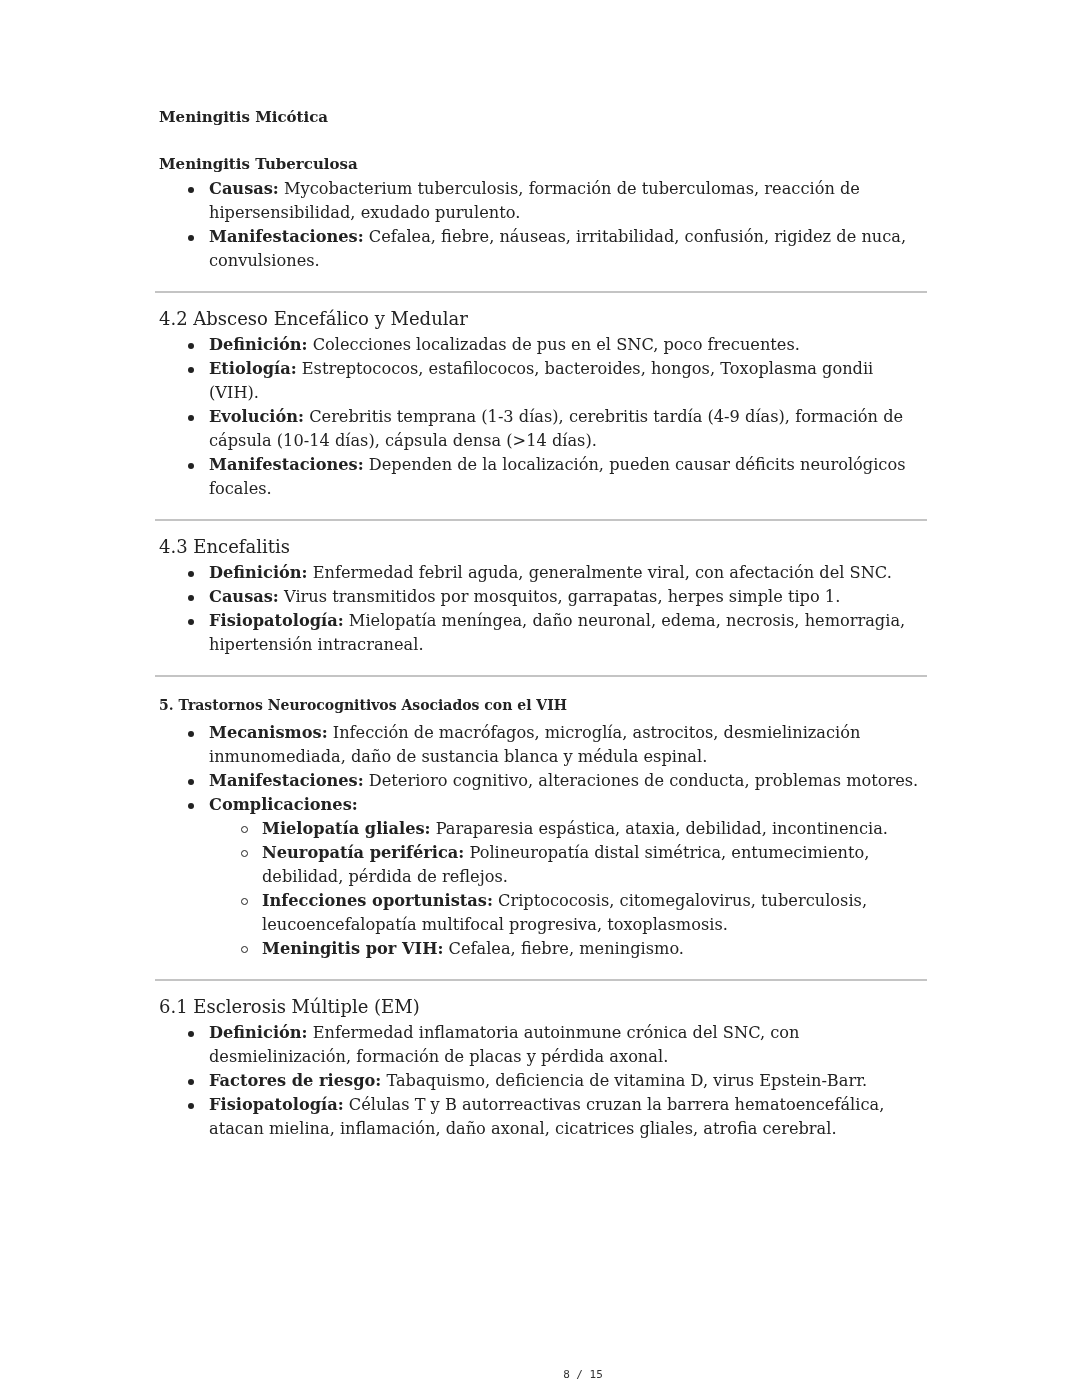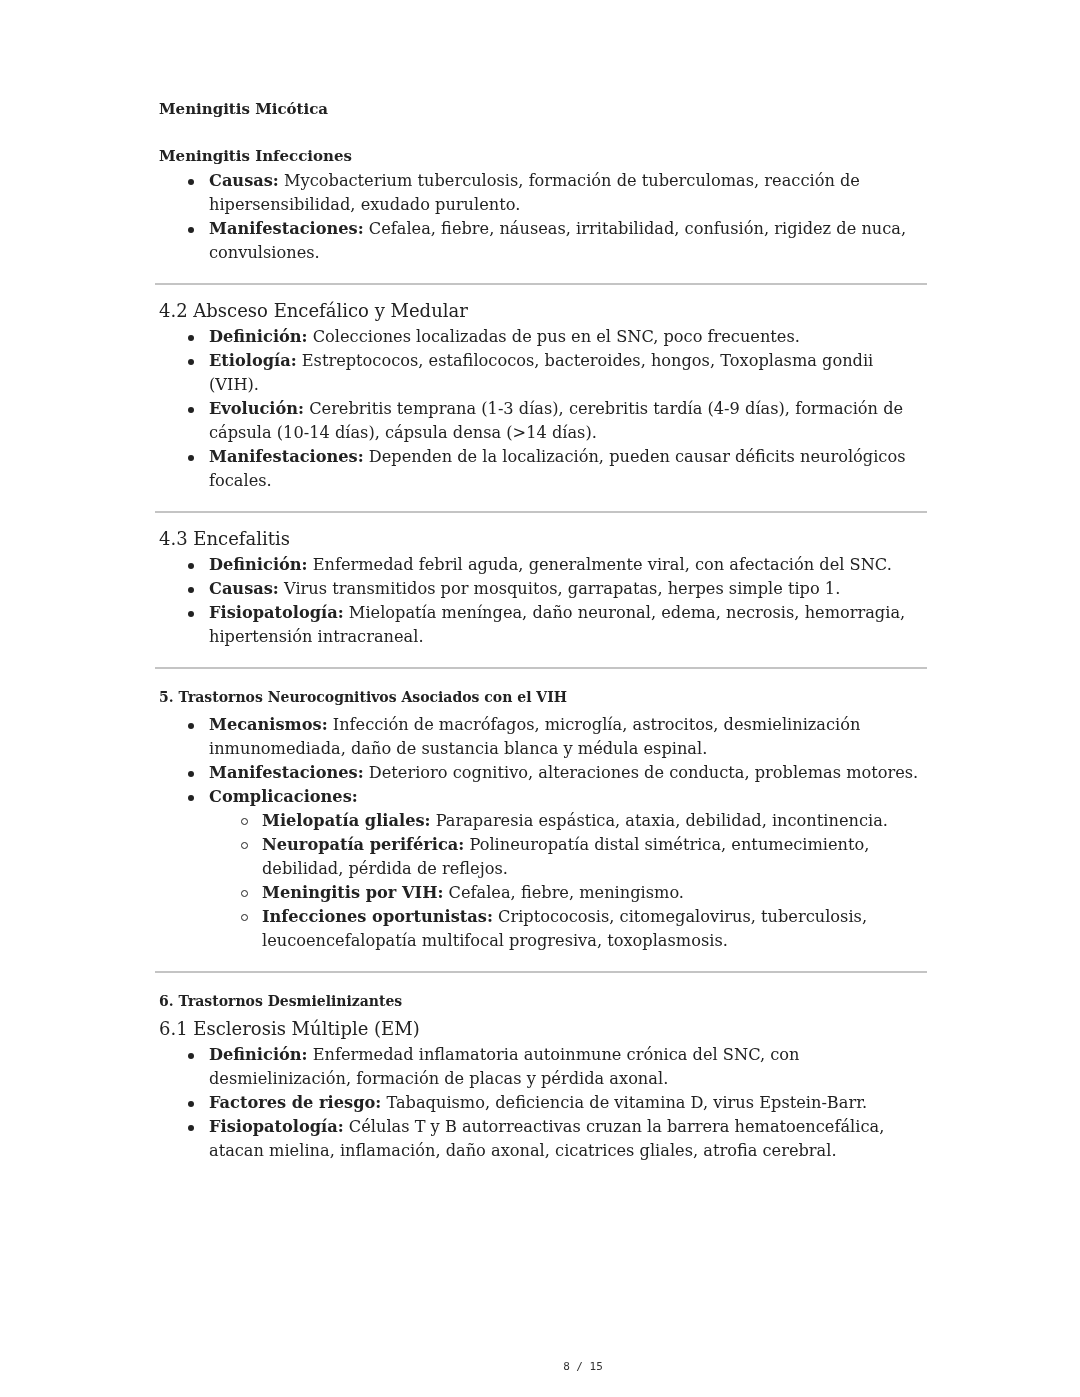--- a/index.html
+++ b/index.html
@@ -1,18 +1,18 @@
 <!DOCTYPE html>
 <html><head>
 <meta charset="utf-8">
 <style>
   html, body { margin:0; padding:0; background:#ffffff; }
   body { width:1080px; height:1397px; position:relative; overflow:hidden;
          font-family:"DejaVu Serif", serif; color:#222; }
-  .page { position:absolute; left:0; top:4px; width:1080px; height:1256px; }
+  .page { position:absolute; left:0; top:12px; width:1080px; height:1256px; }
   .content { position:absolute; left:159px; top:95px; width:764px; }
   .h4 { font-weight:bold; font-size:15px; line-height:20px; margin:0 0 3px 0; color:#222; }
   .h3 { font-weight:normal; font-size:18px; line-height:24px; margin:0 0 2px 0; color:#222; }
   .h2 { font-weight:bold; font-size:14px; line-height:28px; margin:0 0 2px 0; color:#222; }
   ul { margin:0; padding:0; list-style:none; }
   li.item { position:relative; padding-left:50px; font-size:16.2px; line-height:24px; color:#222; }
   li.item::before { content:""; position:absolute; left:29px; top:10px; width:6px; height:6px;
                     border-radius:50%; background:#222; }
   li.sub { position:relative; padding-left:103px; font-size:16.2px; line-height:24px; color:#222; }
   li.sub::before { content:""; position:absolute; left:82px; top:9px; width:5px; height:5px;
@@ -25,21 +25,21 @@
 </style>
 </head>
 <body>
 
 <div class="page">
   <div class="content">
 
     <div class="h4">Meningitis Micótica</div>
     <div class="gap"></div>
 
-    <div class="h4">Meningitis Infecciones</div>
+    <div class="h4">Meningitis Tuberculosa</div>
     <ul>
       <li class="item"><b>Causas:</b><span> Mycobacterium tuberculosis, formación de tuberculomas, reacción de hipersensibilidad, exudado purulento.</span></li>
       <li class="item"><b>Manifestaciones:</b><span> Cefalea, fiebre, náuseas, irritabilidad, confusión, rigidez de nuca, convulsiones.</span></li>
     </ul>
 
     <hr class="rule">
 
     <div class="h3">4.2 Absceso Encefálico y Medular</div>
     <ul>
       <li class="item"><b>Definición:</b><span> Colecciones localizadas de pus en el SNC, poco frecuentes.</span></li>
@@ -59,27 +59,26 @@
 
     <hr class="rule">
 
     <div class="h2">5. Trastornos Neurocognitivos Asociados con el VIH</div>
     <ul>
       <li class="item"><b>Mecanismos:</b><span> Infección de macrófagos, microglía, astrocitos, desmielinización inmunomediada, daño de sustancia blanca y médula espinal.</span></li>
       <li class="item"><b>Manifestaciones:</b><span> Deterioro cognitivo, alteraciones de conducta, problemas motores.</span></li>
       <li class="item"><b>Complicaciones:</b></li>
       <li class="sub"><b>Mielopatía gliales:</b><span> Paraparesia espástica, ataxia, debilidad, incontinencia.</span></li>
       <li class="sub"><b>Neuropatía periférica:</b><span> Polineuropatía distal simétrica, entumecimiento, debilidad, pérdida de reflejos.</span></li>
+      <li class="sub"><b>Infecciones oportunistas:</b><span> Criptococosis, citomegalovirus, tuberculosis, leucoencefalopatía multifocal progresiva, toxoplasmosis.</span></li>
       <li class="sub"><b>Meningitis por VIH:</b><span> Cefalea, fiebre, meningismo.</span></li>
-      <li class="sub"><b>Infecciones oportunistas:</b><span> Criptococosis, citomegalovirus, tuberculosis, leucoencefalopatía multifocal progresiva, toxoplasmosis.</span></li>
     </ul>
 
     <hr class="rule">
 
-    <div class="h2">6. Trastornos Desmielinizantes</div>
     <div class="h3">6.1 Esclerosis Múltiple (EM)</div>
     <ul>
       <li class="item"><b>Definición:</b><span> Enfermedad inflamatoria autoinmune crónica del SNC, con desmielinización, formación de placas y pérdida axonal.</span></li>
       <li class="item"><b>Factores de riesgo:</b><span> Tabaquismo, deficiencia de vitamina D, virus Epstein-Barr.</span></li>
       <li class="item"><b>Fisiopatología:</b><span> Células T y B autorreactivas cruzan la barrera hematoencefálica, atacan mielina, inflamación, daño axonal, cicatrices gliales, atrofia cerebral.</span></li>
     </ul>
   </div>
 
   <div class="footer">8 / 15</div>
 </div>

